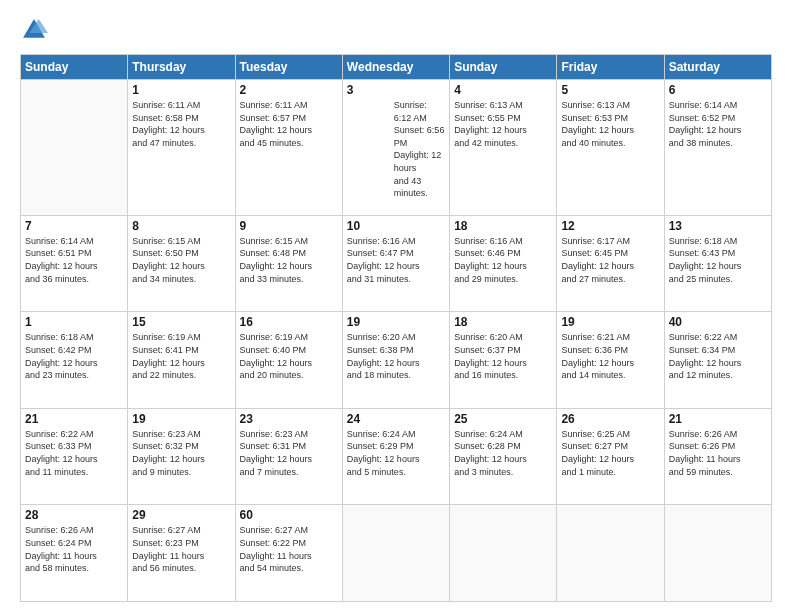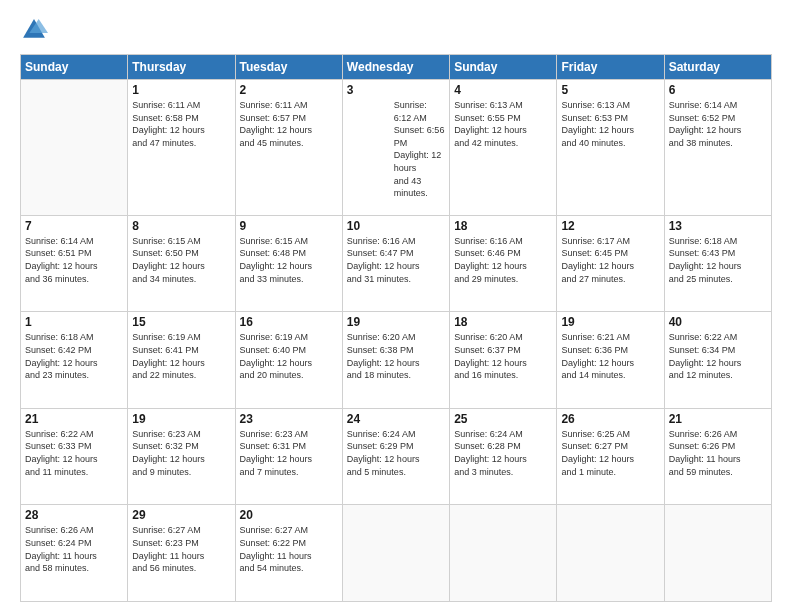--- a/index.html
+++ b/index.html
@@ -335,21 +335,21 @@
 and 58 minutes.</div>
           </td>
           <td>
             <span class="day-num">29</span>
             <div class="day-info" style="white-space: pre-line;">Sunrise: 6:27 AM
 Sunset: 6:23 PM
 Daylight: 11 hours
 and 56 minutes.</div>
           </td>
           <td>
-            <span class="day-num">20</span>
+            <span class="day-num">60</span>
             <div class="day-info" style="white-space: pre-line;">Sunrise: 6:27 AM
 Sunset: 6:22 PM
 Daylight: 11 hours
 and 54 minutes.</div>
           </td>
           <td class="empty"></td>
           <td class="empty"></td>
           <td class="empty"></td>
           <td class="empty"></td>
         </tr>

